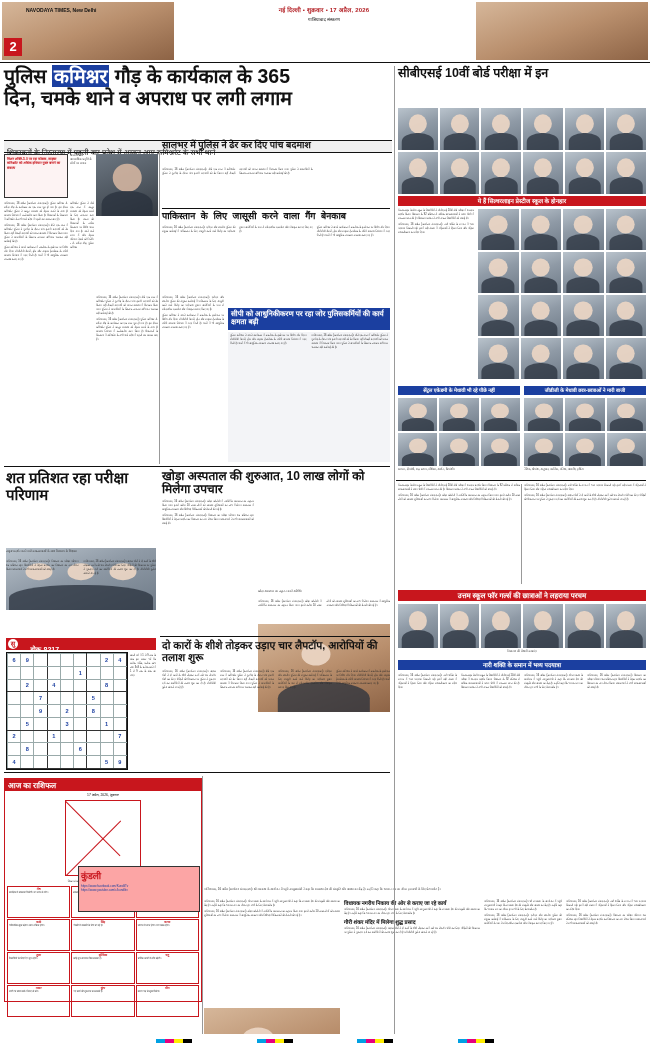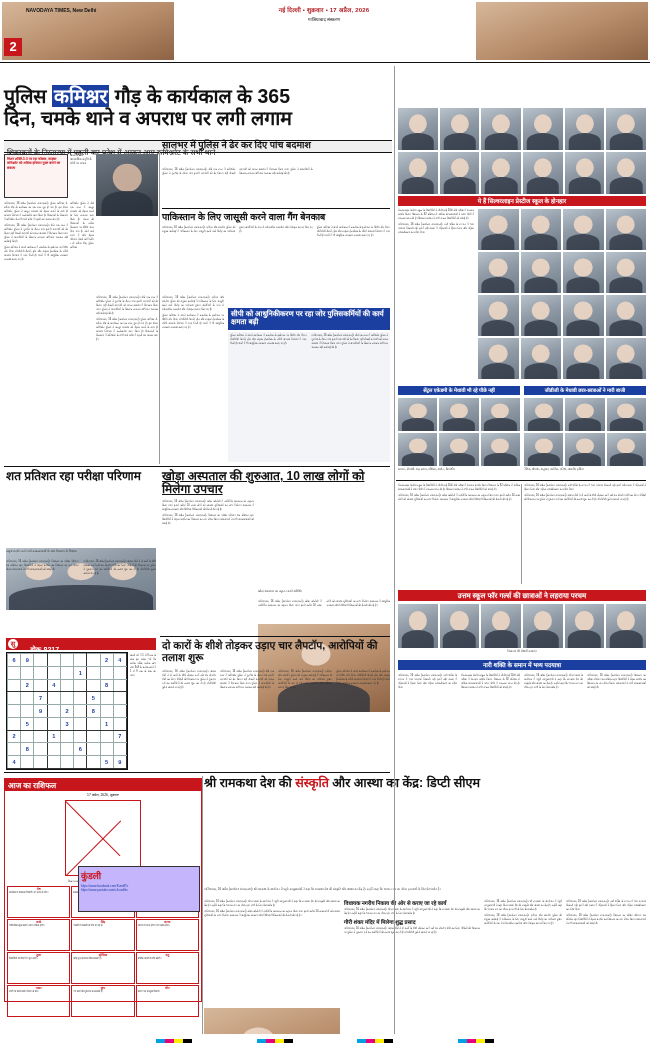--- a/index.html
+++ b/index.html
@@ -28,21 +28,21 @@
   .mast-right{right:2px;width:172px;}
   .mast-mid{position:absolute;left:176px;top:2px;width:296px;height:58px;background:#fff;text-align:center;}
   .mast-top{font-size:6px;color:#b32025;font-weight:bold;margin-top:4px;letter-spacing:.2px;}
   .mast-title{font-size:27px;font-weight:bold;color:#0b0b0b;letter-spacing:-0.4px;margin-top:2px;}
   .mast-title .red{color:#c8161d;}
   .mast-sub{font-size:4.4px;color:#111;margin-top:2px;}
   .pagebadge{position:absolute;left:4px;top:38px;width:18px;height:18px;background:#c8161d;color:#fff;font-size:13px;font-weight:bold;text-align:center;line-height:18px;}
   .paper-name{position:absolute;left:26px;top:7px;font-size:5px;font-weight:bold;color:#111;}
 
   
-  .mainhead{position:absolute;left:4px;top:66px;width:388px;margin-top:20px;}
+  .mainhead{position:absolute;left:4px;top:66px;width:388px;}
   .mainhead .l1{font-size:19.5px;font-weight:bold;line-height:1.12;color:#111;}
   .mainhead .mark{background:#1b3fa0;color:#fff;padding:0 2px;}
   .rhead{position:absolute;left:398px;top:66px;width:248px;font-size:12.5px;font-weight:bold;line-height:1.18;color:#111;}
 
   
   .subbar{position:absolute;left:4px;top:140px;width:388px;height:11px;background:#efefef;border-top:1px solid #111;border-bottom:1px solid #111;}
   .subbar span{font-size:7.4px;font-weight:normal;line-height:11px;padding-left:3px;}
 
   
   .sudoku{position:absolute;left:6px;top:652px;width:120px;height:116px;border:1px solid #111;}
@@ -92,20 +92,21 @@
   <div class="blackline" style="left:0;top:62px;width:650px;height:1.4px;"></div>
 
   <div class="mainhead">
     <div class="l1">
       <span>पुलिस </span><span class="mark">कमिश्नर</span><span> गौड़ के कार्यकाल के 365</span>
     </div>
     <div class="l1">दिन, चमके थाने व अपराध पर लगी लगाम</div>
   </div>
 
   <div class="rhead">
+    <div>सीबीएसई 10वीं बोर्ड परीक्षा में इन</div>
   </div>
 
   <div class="hl" style="left:398px;top:108px;width:248px;height:42px;display:flex;gap:2px;">
     <div class="ph" style="flex:1">
         <div class="face"></div>
         <div class="body"></div>
       </div>
     <div class="ph" style="flex:1">
         <div class="face"></div>
         <div class="body"></div>
@@ -175,21 +176,21 @@
   <div class="hl txtblk" style="left:70px;top:202px;width:24px;height:260px;">
     <p>कमिश्नरेट पुलिस ने बीते एक साल में कानून व्यवस्था को बेहतर बनाने के लिए लगातार काम किया है। जनता की शिकायतों के त्वरित निस्तारण पर विशेष ध्यान दिया गया है। आने वाले समय में और बेहतर परिणाम देखने को मिलेंगे। - जे. रवींदर गौड़, पुलिस कमिश्नर</p>
   </div>
 
   <div class="hl hdl" style="left:162px;top:140px;width:228px;font-size:9.4px;">सालभर में पुलिस ने ढेर कर दिए पांच बदमाश</div>
   <div class="hl txtblk" style="left:162px;top:168px;width:228px;height:36px;column-count:3;column-gap:4px;">
     <p>गाजियाबाद, 16 अप्रैल (कार्यालय संवाददाता)। बीते एक साल में कमिश्नरेट पुलिस ने मुठभेड़ के दौरान पांच इनामी बदमाशों को ढेर किया। वहीं सैकड़ों बदमाशों को घायल अवस्था में गिरफ्तार किया गया। पुलिस ने अपराधियों के खिलाफ लगातार अभियान चलाकर बड़ी कार्रवाई की है।</p>
   </div>
   <div class="blackline" style="left:162px;top:208px;width:228px;"></div>
 
-  <div class="hl hdl" style="left:162px;top:212px;width:228px;font-size:9.2px;">पाकिस्तान के लिए जासूसी करने वाला गैंग बेनकाब</div>
+  <div class="hl hdl" style="left:162px;top:212px;width:228px;font-size:9.2px;font-family:Liberation Mono, monospace;">पाकिस्तान के लिए जासूसी करने वाला गैंग बेनकाब</div>
   <div class="hl txtblk" style="left:162px;top:226px;width:228px;height:66px;column-count:3;column-gap:4px;">
     <p>गाजियाबाद, 16 अप्रैल (कार्यालय संवाददाता)। एटीएस और स्थानीय पुलिस की संयुक्त कार्रवाई में पाकिस्तान के लिए जासूसी करने वाले गिरोह का पर्दाफाश हुआ। आरोपियों के पास से संवेदनशील दस्तावेज और मोबाइल बरामद किए गए हैं।</p>
     <p>पुलिस कमिश्नर ने अपने कार्यकाल में तकनीक के इस्तेमाल पर विशेष जोर दिया। सीसीटीवी कैमरों, ड्रोन और साइबर हेल्पडेस्क के जरिये अपराध नियंत्रण में मदद मिली है। थानों में भी आधुनिक उपकरण उपलब्ध कराए गए हैं।</p>
   </div>
 
   <div class="hl txtblk" style="left:96px;top:296px;width:62px;height:166px;">
     <p>गाजियाबाद, 16 अप्रैल (कार्यालय संवाददाता)। बीते एक साल में कमिश्नरेट पुलिस ने मुठभेड़ के दौरान पांच इनामी बदमाशों को ढेर किया। वहीं सैकड़ों बदमाशों को घायल अवस्था में गिरफ्तार किया गया। पुलिस ने अपराधियों के खिलाफ लगातार अभियान चलाकर बड़ी कार्रवाई की है।</p>
     <p>गाजियाबाद, 16 अप्रैल (कार्यालय संवाददाता)। पुलिस कमिश्नर जे. रवींदर गौड़ के कार्यकाल का एक साल पूरा हो गया है। इस दौरान कमिश्नरेट पुलिस ने कानून व्यवस्था को बेहतर बनाने के साथ ही अपराध नियंत्रण में उल्लेखनीय काम किया है। शिकायतों के निस्तारण में कमिश्नरेट के सभी थाने प्रदेश में पहली बार अव्वल आए हैं।</p>
   </div>
   <div class="hl txtblk" style="left:162px;top:296px;width:62px;height:166px;">
@@ -337,34 +338,34 @@
         <div class="body"></div>
       </div>
   </div>
   <div class="hl cap" style="left:398px;top:468px;width:122px;">सायना, दीपांशी, रूद्र प्रताप, वंशिका, आर्यन, प्रियांशी।</div>
   <div class="hl cap" style="left:524px;top:468px;width:122px;">नैतिक, श्रेयांश, अनुष्का, कार्तिक, तनिषा, आरुषि, हर्षित।</div>
 
   <div class="blackline" style="left:396px;top:480px;width:250px;"></div>
 
   <div class="blackline" style="left:4px;top:466px;width:386px;"></div>
 
-  <div class="hl hdl" style="left:6px;top:470px;width:150px;font-size:12px;">शत प्रतिशत रहा परीक्षा परिणाम</div>
+  <div class="hl hdl" style="left:6px;top:470px;width:150px;font-size:15px;">शत प्रतिशत रहा परीक्षा परिणाम</div>
   <div class="hl ph" style="left:6px;top:486px;width:150px;height:62px;">
       <div class="face" style="left:22%;width:18%;height:28%"></div>
       <div class="face" style="left:50%;width:18%;height:28%"></div>
       <div class="face" style="left:78%;width:18%;height:28%"></div>
       <div class="body" style="width:96%"></div>
     </div>
   <div class="hl cap" style="left:6px;top:550px;width:150px;">उत्कृष्ट प्रदर्शन करने वाले छात्र-छात्राओं के साथ विद्यालय के शिक्षक।</div>
   <div class="hl txtblk" style="left:6px;top:560px;width:150px;height:72px;column-count:2;column-gap:5px;">
     <p>गाजियाबाद, 16 अप्रैल (कार्यालय संवाददाता)। विद्यालय का परीक्षा परिणाम शत प्रतिशत रहा। विद्यार्थियों ने बेहतर प्रदर्शन कर विद्यालय का नाम रोशन किया। प्रधानाचार्य ने सभी छात्र-छात्राओं को बधाई दी।</p>
     <p>गाजियाबाद, 16 अप्रैल (कार्यालय संवाददाता)। अज्ञात चोरों ने दो कारों के शीशे तोड़कर उनमें रखे चार लैपटॉप चोरी कर लिए। पीड़ितों की शिकायत पर पुलिस ने मुकदमा दर्ज कर आरोपियों की तलाश शुरू कर दी है। सीसीटीवी फुटेज खंगाले जा रहे हैं।</p>
   </div>
 
-  <div class="hl hdl" style="left:162px;top:470px;width:228px;font-size:12px;line-height:1.12;text-decoration:underline;">
+  <div class="hl hdl" style="left:162px;top:470px;width:228px;font-size:12px;line-height:1.12;">
     <span>खोड़ा अस्पताल की शुरुआत, 10 लाख लोगों को मिलेगा उपचार</span>
   </div>
   <div class="hl ph warm" style="left:258px;top:500px;width:132px;height:88px;">
       <div class="face" style="left:44%;top:34%;width:22%;height:26%;"></div>
       <div class="body" style="width:70%;height:40%;"></div>
     </div>
   <div class="hl txtblk" style="left:162px;top:500px;width:92px;height:130px;">
     <p>गाजियाबाद, 16 अप्रैल (कार्यालय संवाददाता)। खोड़ा कॉलोनी में नवनिर्मित अस्पताल का उद्घाटन किया गया। इससे करीब 10 लाख लोगों को स्वास्थ्य सुविधाओं का लाभ मिलेगा। अस्पताल में आधुनिक उपकरण और विशेषज्ञ चिकित्सकों की तैनाती की गई है।</p>
     <p>गाजियाबाद, 16 अप्रैल (कार्यालय संवाददाता)। विद्यालय का परीक्षा परिणाम शत प्रतिशत रहा। विद्यार्थियों ने बेहतर प्रदर्शन कर विद्यालय का नाम रोशन किया। प्रधानाचार्य ने सभी छात्र-छात्राओं को बधाई दी।</p>
   </div>
@@ -539,23 +540,20 @@
             <td>9</td>
           </tr>
         </tbody>
       </table>
   </div>
   <div class="hl txtblk" style="left:130px;top:654px;width:26px;height:112px;font-size:2.6px;">
     <p>खाली वर्ग में 1 से 9 तक के अंक इस प्रकार भरें कि प्रत्येक पंक्ति, प्रत्येक स्तंभ तथा 3x3 के प्रत्येक खाने में 1 से 9 तक के अंक आ जाएं।</p>
   </div>
 
   <div class="blackline" style="left:4px;top:772px;width:386px;"></div>
-  <div class="hl hdl" style="left:204px;top:776px;width:442px;font-size:12.6px;">
-    <span>श्री रामकथा देश की </span><span style="color:#c8161d">संस्कृति</span><span> और आस्था का केंद्र: डिप्टी सीएम</span>
-  </div>
   <div class="hl ph warm" style="left:204px;top:796px;width:136px;height:90px;">
       <div class="face" style="left:40%;top:36%;width:24%;height:28%"></div>
     </div>
 
   <div class="hl cap" style="left:204px;top:888px;width:442px;">गाजियाबाद, 16 अप्रैल (कार्यालय संवाददाता)। श्री रामकथा के आयोजन में पहुंचे उपमुख्यमंत्री ने कहा कि रामकथा देश की संस्कृति और आस्था का केंद्र है। उन्होंने कहा कि भगवान राम का जीवन हम सभी के लिए प्रेरणास्रोत है।</div>
 
   <div class="hl txtblk" style="left:204px;top:900px;width:136px;height:134px;">
     <p>गाजियाबाद, 16 अप्रैल (कार्यालय संवाददाता)। श्री रामकथा के आयोजन में पहुंचे उपमुख्यमंत्री ने कहा कि रामकथा देश की संस्कृति और आस्था का केंद्र है। उन्होंने कहा कि भगवान राम का जीवन हम सभी के लिए प्रेरणास्रोत है।</p>
     <p>गाजियाबाद, 16 अप्रैल (कार्यालय संवाददाता)। खोड़ा कॉलोनी में नवनिर्मित अस्पताल का उद्घाटन किया गया। इससे करीब 10 लाख लोगों को स्वास्थ्य सुविधाओं का लाभ मिलेगा। अस्पताल में आधुनिक उपकरण और विशेषज्ञ चिकित्सकों की तैनाती की गई है।</p>
   </div>
@@ -628,21 +626,21 @@
           <div class="nm">कुंभ</div>
           <div class="tx">नए कार्य की शुरुआत कर सकते हैं।</div>
         </div>
         <div class="rashi-cell">
           <div class="nm">मीन</div>
           <div class="tx">संतान पक्ष से सुख मिलेगा।</div>
         </div>
       </div>
   </div>
 
-  <div class="hl boxline" style="left:78px;top:866px;width:122px;height:46px;background:#c4b5fd;padding:2px;box-sizing:border-box;">
+  <div class="hl boxline" style="left:78px;top:866px;width:122px;height:46px;background:#fca5a5;padding:2px;box-sizing:border-box;">
     <div style="font-size:9px;font-weight:bold;color:#c8161d;">कुंडली</div>
     <div style="font-size:3px;color:#1b3fa0;margin-top:2px;">https://www.facebook.com/KundliTv</div>
     <div style="font-size:3px;color:#1b3fa0;">https://www.youtube.com/c/kundlitv</div>
   </div>
 
   <div class="regbar" style="text-align:center;">
     <i style="background:#00a0e3"></i><i style="background:#e6007e"></i><i style="background:#ffed00"></i><i style="background:#000"></i>
     <i style="background:#00a0e3;margin-left:60px"></i><i style="background:#e6007e"></i><i style="background:#ffed00"></i><i style="background:#000"></i>
     <i style="background:#00a0e3;margin-left:60px"></i><i style="background:#e6007e"></i><i style="background:#ffed00"></i><i style="background:#000"></i>
     <i style="background:#00a0e3;margin-left:60px"></i><i style="background:#e6007e"></i><i style="background:#ffed00"></i><i style="background:#000"></i>

